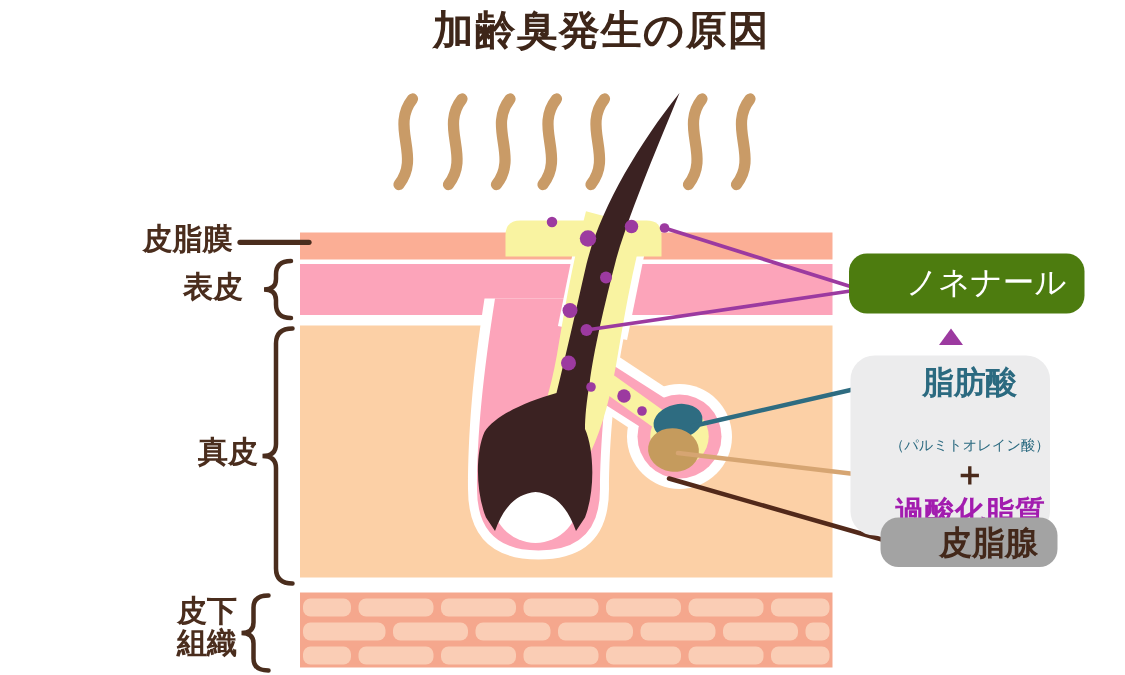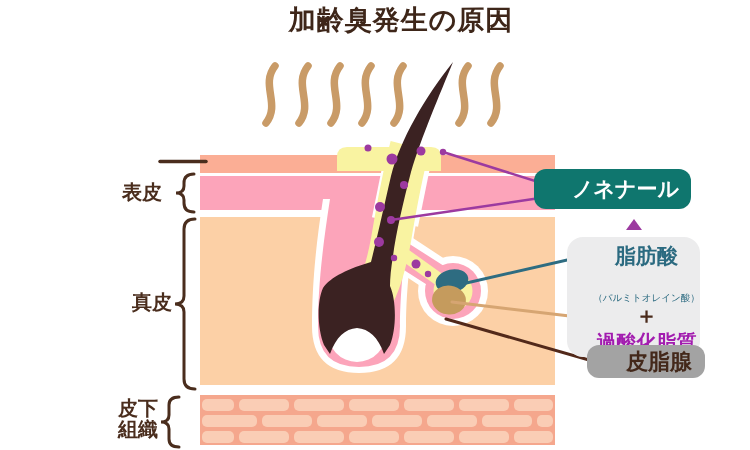--- a/index.html
+++ b/index.html
@@ -7,22 +7,22 @@
          font-family:"Liberation Sans","DejaVu Sans",sans-serif;}
   #diagram-svg{position:absolute;left:0;top:0;}
   .abs{position:absolute;padding-left:26px;}
   #title{left:0;top:2px;width:750px;text-align:center;font-size:27px;font-weight:bold;
          color:#3E2619;letter-spacing:1px;}
   .layer-label{color:#4A2D1D;font-size:20px;font-weight:bold;text-align:right;line-height:21px;}
   #lbl-sebum-film{right:595px;top:150px;width:120px;}
   #lbl-epidermis{right:588px;top:182px;width:120px;}
   #lbl-dermis{right:578px;top:292px;width:120px;}
   #lbl-subq{right:592px;top:398px;width:120px;}
-  #nonenal-box{left:534px;top:169px;width:131px;height:40px;background:#0f766e;border-radius:12px;
-               color:#fff;font-size:21px;font-weight:bold;text-align:center;line-height:40px;}
+  #nonenal-box{left:566px;top:169px;width:131px;height:40px;background:#4d7c0f;border-radius:12px;
+               color:#fff;font-size:21px;font-weight:normal;text-align:center;line-height:40px;}
   #factor-box{left:567px;top:237px;width:133px;height:120px;background:#ECECED;border-radius:16px;
               display:flex;flex-direction:column;align-items:center;box-sizing:border-box;padding-top:8px;}
   .fatty{color:#2B6A80;font-size:21px;font-weight:bold;line-height:22px;}
   .fatty-sub{color:#2B6A80;font-size:9.5px;line-height:13px;margin-top:24px;}
   .plus{color:#4A2A1B;font-size:22px;font-weight:bold;line-height:24px;}
   .peroxide{color:#a21caf;font-size:20px;font-weight:bold;line-height:24px;margin-top:2px;}
   #gland-box{left:587px;top:345px;width:92px;height:33px;background:#a3a3a3;border-radius:12px;
              color:#43281A;font-size:22px;font-weight:bold;text-align:center;line-height:33px;}
 </style>
 </head>
@@ -138,20 +138,21 @@
       <path d="M 194,174 Q 184,174 184,183 L 184,186 Q 184,193 176,193 Q 184,193 184,200 L 184,203 Q 184,212 194,212"></path>
       <path d="M 195,219 Q 184,219 184,229 L 184,296 Q 184,304 175,304 Q 184,304 184,312 L 184,379 Q 184,389 195,389"></path>
       <path d="M 179,397 Q 169,397 169,405 L 169,415 Q 169,422 161,422 Q 169,422 169,429 L 169,439 Q 169,447 179,447"></path>
     </g>
 
     <polygon points="626,230 642,230 634,219" fill="#9C3AA0"></polygon>
   </svg>
 
   <div id="title" class="abs">加齢臭発生の原因</div>
 
+  <div id="lbl-sebum-film" class="abs layer-label">皮脂膜</div>
   <div id="lbl-epidermis" class="abs layer-label">表皮</div>
   <div id="lbl-subq" class="abs layer-label">
     <div>皮下</div>
     <div>組織</div>
   </div>
   <div id="lbl-dermis" class="abs layer-label">真皮</div>
 
   <div id="nonenal-box" class="abs">ノネナール</div>
 
   <div id="factor-box" class="abs">

